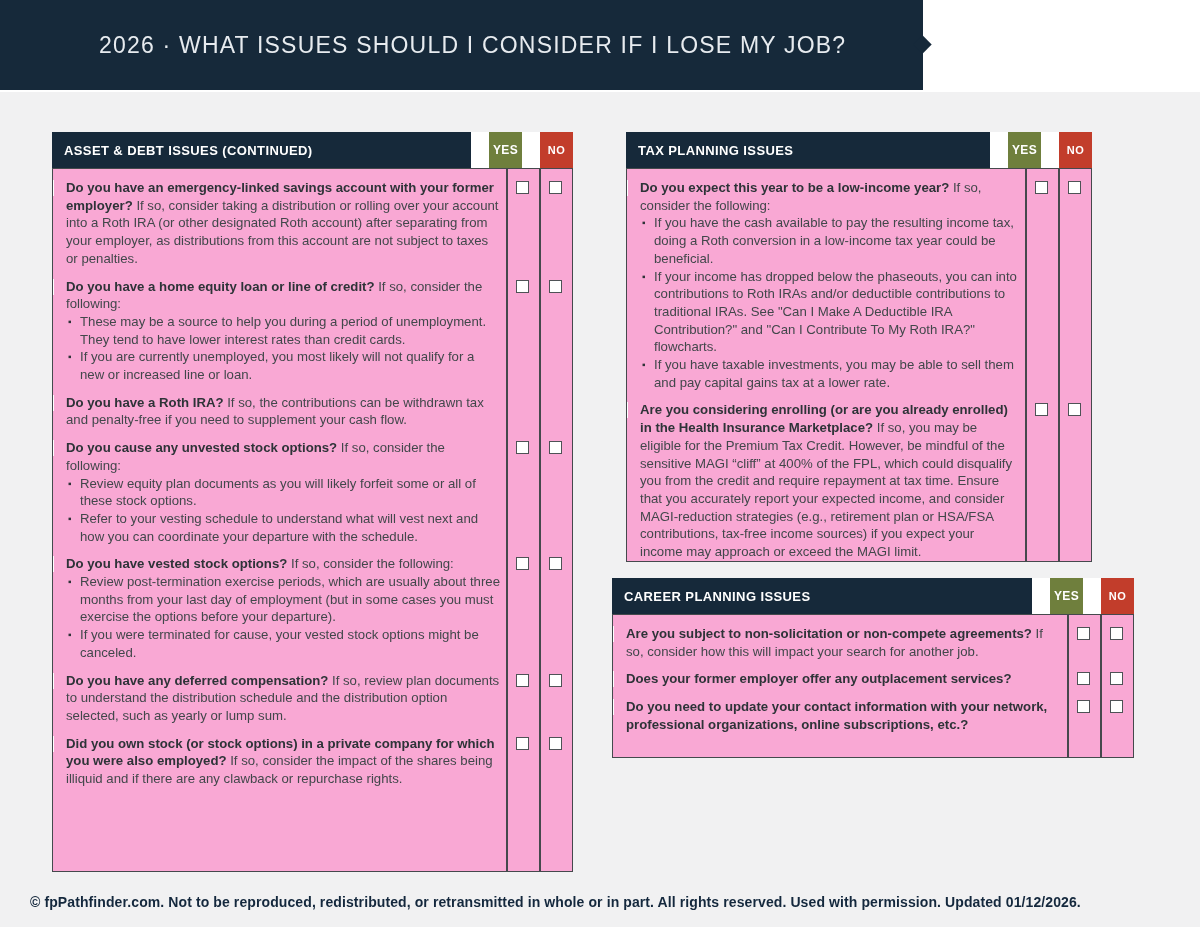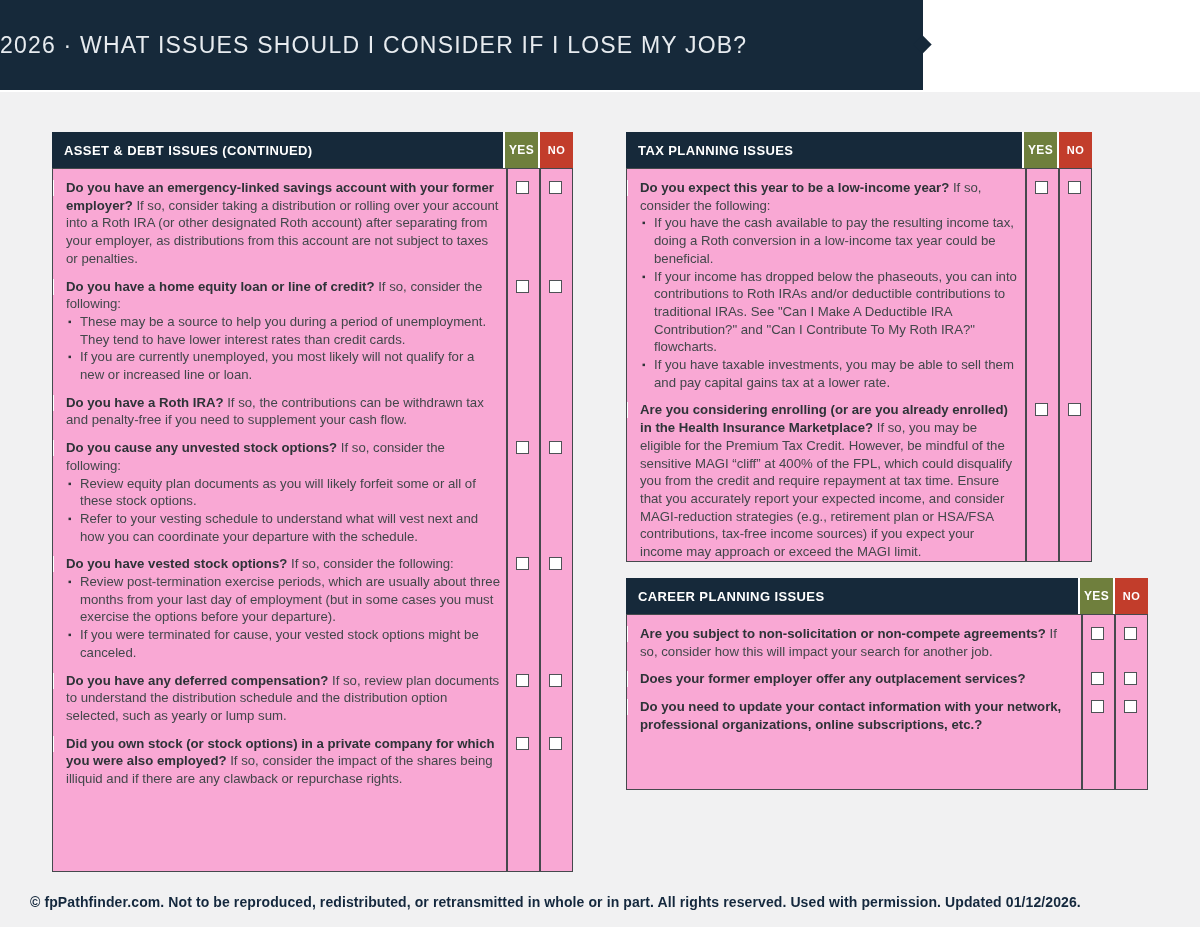--- a/index.html
+++ b/index.html
@@ -15,31 +15,31 @@
     font-family:"Liberation Sans", sans-serif;
     color:var(--body_text);
   }
   
   .banner-strip{position:absolute; left:0; top:0; width:1200px; height:92px; background:#ffffff;}
   .banner{
     position:absolute; left:0; top:0; width:923px; height:90px;
     background:var(--navy); display:flex; align-items:center;
   }
   .banner h1{
-    font-size:23px; font-weight:400; letter-spacing:1.2px;
+    padding-left:99px; font-size:23px; font-weight:400; letter-spacing:1.2px;
     color:#e7ebef; white-space:nowrap;
   }
   .banner-arrow{
     position:absolute; left:916px; top:38px; width:13px; height:13px;
     background:var(--navy); transform:rotate(45deg);
   }
   
   .qtable{position:absolute; display:flex; flex-direction:column;}
   .thead{
-    display:grid; grid-template-columns:1fr 33px 33px; gap:2px;
+    display:grid; grid-template-columns:1fr 33px 33px; gap:18px;
     height:36px; background:#ffffff; flex:0 0 36px;
   }
   .tcell{display:flex; align-items:center; color:#fff; font-weight:700;}
   .ttitle{background:var(--navy); padding-left:12px; font-size:13px; letter-spacing:.4px;}
   .tyes{background:var(--olive); justify-content:center; font-size:12px; letter-spacing:.4px;}
   .tno{background:var(--red); justify-content:center; font-size:11px; letter-spacing:.4px;}
   .tbody{
     position:relative; flex:1; background:#f9a8d4;
     border:1.5px solid var(--border); overflow:hidden;
   }
@@ -241,21 +241,21 @@
           <div class="cbcell">
             <span class="cb"></span>
           </div>
           <div class="cbcell">
             <span class="cb"></span>
           </div>
         </div>
       </div>
   </div>
 
-  <div class="qtable" style="left:626px; top:578px; width:522px; height:212px;">
+  <div class="qtable" style="left:612px; top:578px; width:522px; height:180px;">
     <div class="thead">
       <div class="tcell ttitle">CAREER PLANNING ISSUES</div>
       <div class="tcell tyes">YES</div>
       <div class="tcell tno">NO</div>
     </div>
     <div class="tbody">
       <div class="vline v1"></div>
       <div class="vline v2"></div>
     <div class="qrow">
           <div class="qtext"><span class="chev">

